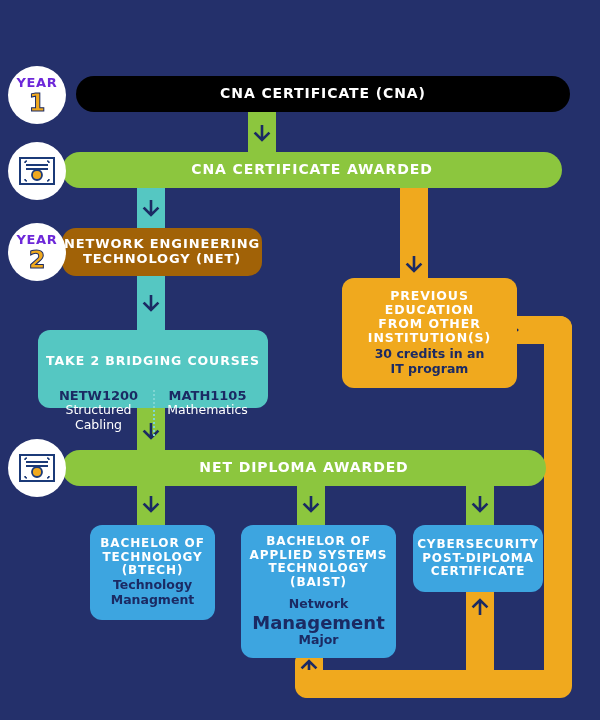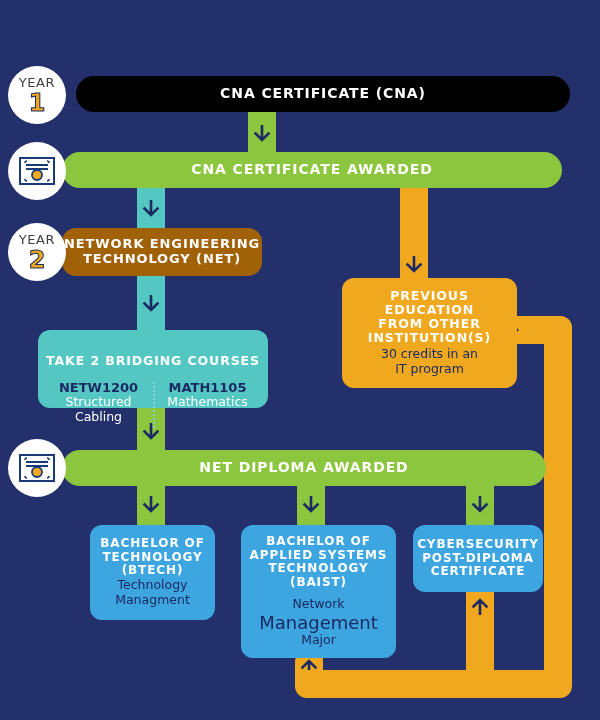--- a/index.html
+++ b/index.html
@@ -32,21 +32,21 @@
   .cap-title {
     font-weight: 700;
     letter-spacing: 0.9px;
     color: #ffffff;
     text-transform: uppercase;
     line-height: 1.12;
   }
   .sub-text {
     color: #1b2a63;
     line-height: 1.18;
-    font-weight: 400;
+    font-weight: 700;
   }
   .sub-text-white {
     color: #ffffff;
     line-height: 1.18;
     font-weight: 500;
   }
 
   
   .conn { position: absolute; }
   .conn-green  { background: #8cc63e; }
@@ -60,22 +60,22 @@
     position: absolute;
     border-radius: 50%;
     background: #ffffff;
     display: flex;
     flex-direction: column;
     align-items: center;
     justify-content: center;
     box-sizing: border-box;
   }
   .badge-year-word {
-    color: #404040;
-    font-weight: 400;
+    color: #6d28d9;
+    font-weight: 700;
     font-size: 13px;
     letter-spacing: 0.6px;
     line-height: 1;
   }
   .badge-year-num {
     color: #f0a91e;
     font-weight: 800;
     font-size: 24px;
     line-height: 1;
     margin-top: 2px;
@@ -177,21 +177,21 @@
   </div>
 
   <div class="bar" style="left:62px; top:228px; width:200px; height:48px; background:#a16207; border-radius:14px;
               flex-direction:column;">
     <span class="cap-title" style="font-size:13px;">NETWORK ENGINEERING</span>
     <span class="cap-title" style="font-size:13px;">TECHNOLOGY (NET)</span>
   </div>
 
   <div class="rbox" style="left:38px; top:330px; width:230px; height:78px; background:#55c7c2; justify-content:flex-start;">
     <span class="cap-title" style="font-size:12.5px; margin-top:16px;">TAKE 2 BRIDGING COURSES</span>
-    <div style="display:flex; width:100%; margin-top:12px; position:relative;">
+    <div style="display:flex; width:100%; margin-top:20px; position:relative;">
       <div class="divider-dotted" style="left:50%; top:2px; height:46px;"></div>
       <div style="flex:1; text-align:center;">
         <div class="sub-text" style="font-size:13px; font-weight:600;">NETW1200</div>
         <div class="sub-text-white" style="font-size:12.5px;">Structured</div>
         <div class="sub-text-white" style="font-size:12.5px;">Cabling</div>
       </div>
       <div style="flex:1; text-align:center;">
         <div class="sub-text" style="font-size:13px; font-weight:600;">MATH1105</div>
         <div class="sub-text-white" style="font-size:12.5px;">Mathematics</div>
       </div>

